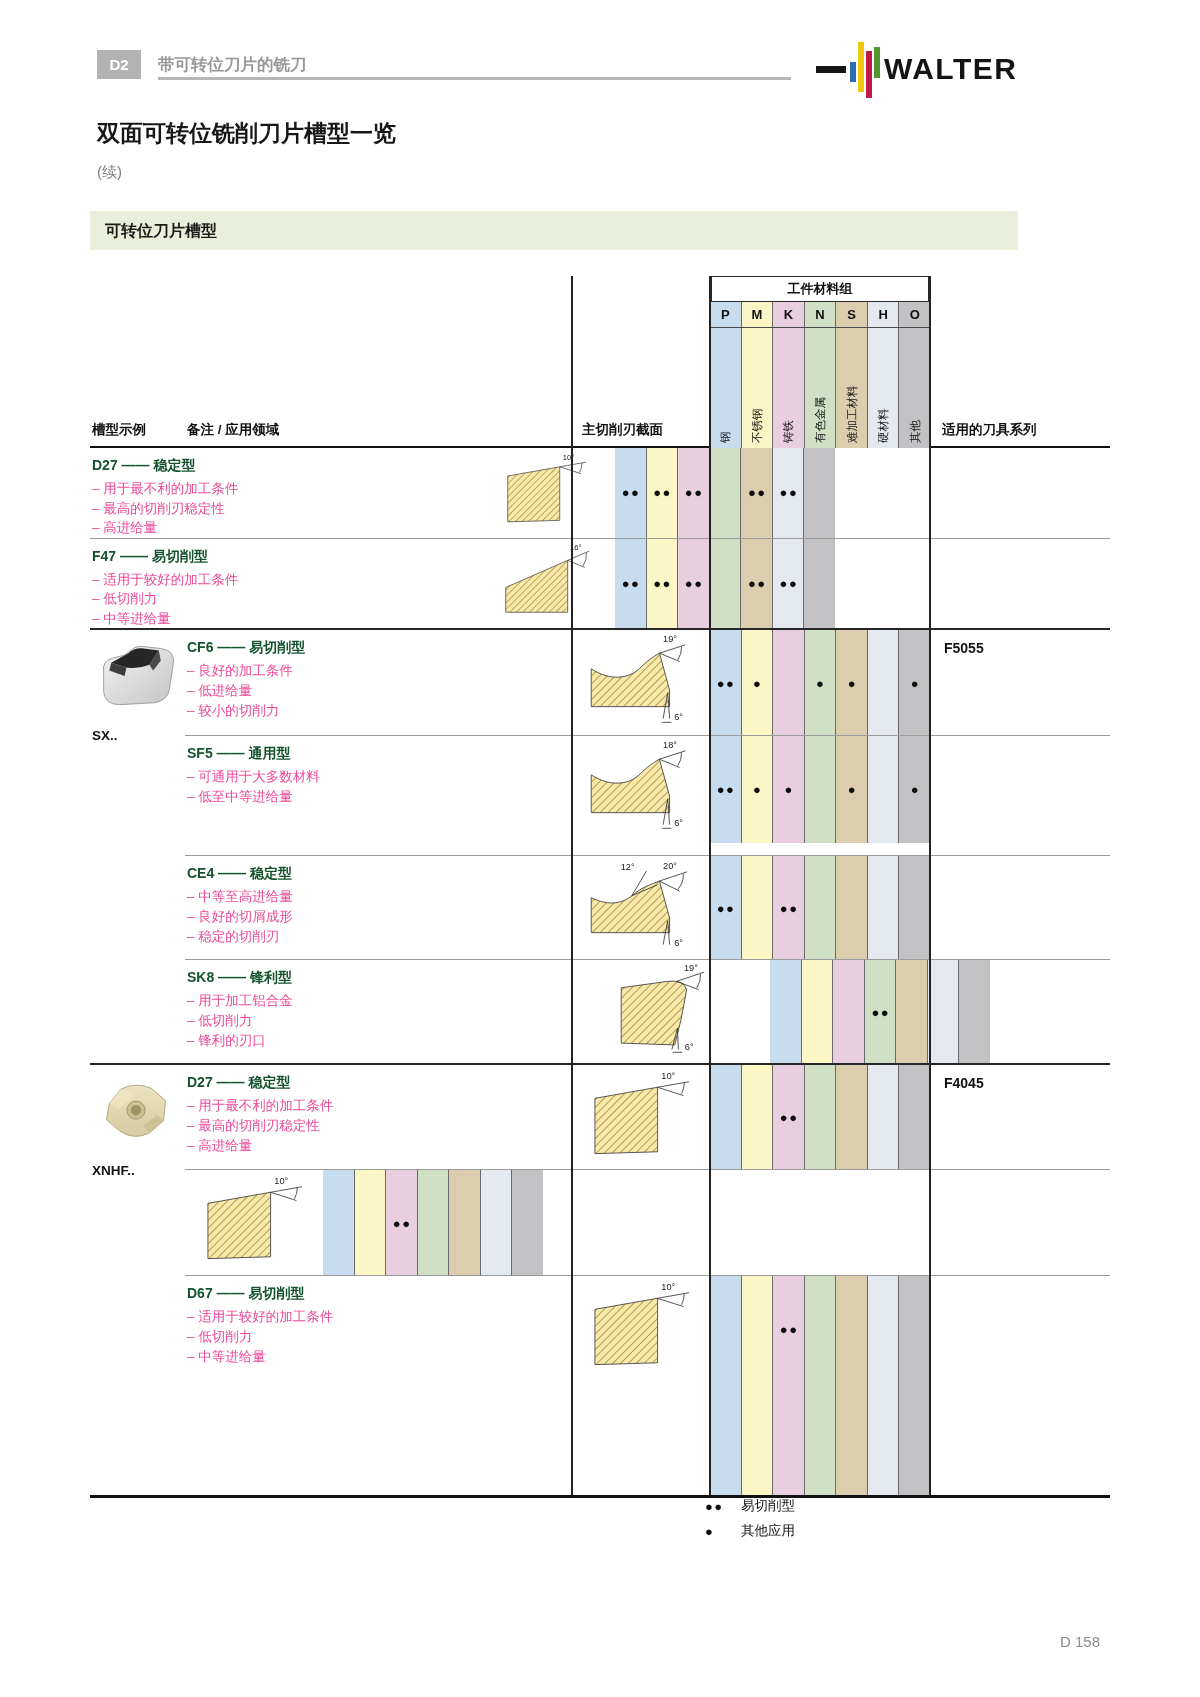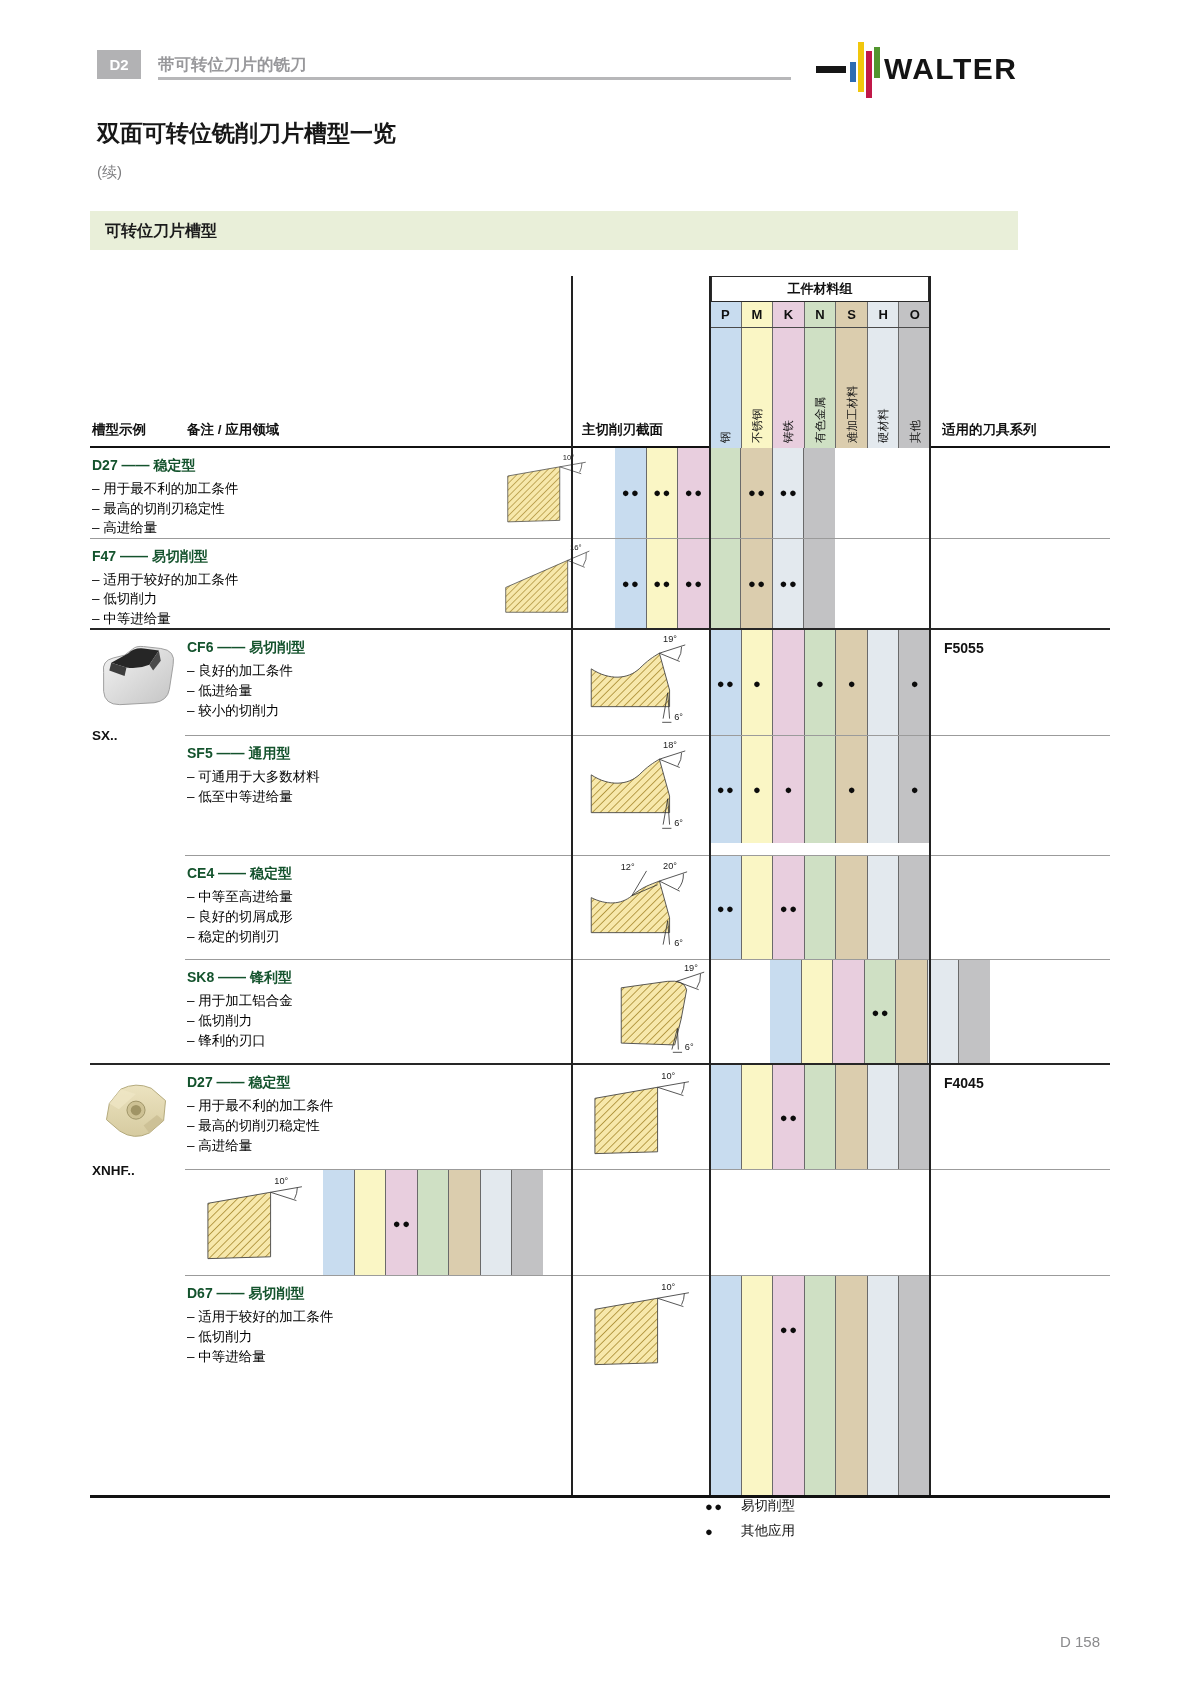--- a/index.html
+++ b/index.html
@@ -48,21 +48,21 @@
 .tbl-section{display:flex;}
 .tbl-section + .tbl-section{border-top:2px solid #262626;}
 .sec-left{width:95px;padding-top:8px;}
 .insert-photo{width:92px;height:80px;}
 .insert-code{font-size:13.5px;font-weight:bold;color:#111;margin-top:10px;padding-left:2px;}
 .sec-rows{flex:1;}
 .t-row{display:flex;}
 .t-row + .t-row{border-top:1px solid #9b9b9b;}
 .cell-remarks{flex:0 0 387px;padding:9px 8px 0 2px;}
 .geo-title{font-size:14px;font-weight:bold;color:#14532d;margin-bottom:4px;}
-.geo-bullet{font-size:13.5px;color:#000000;line-height:1.45;}
+.geo-bullet{font-size:13.5px;color:#ec4899;line-height:1.45;}
 .cell-cross{flex:0 0 138px;display:flex;justify-content:center;align-items:flex-start;padding-top:2px;}
 .mat-strip{flex:0 0 220px;display:flex;}
 .mat-cell{flex:1;display:flex;justify-content:center;align-items:flex-start;}
 .dots{font-size:13px;letter-spacing:1.5px;text-indent:1.5px;color:#0c0c0c;white-space:nowrap;}
 .cell-series{flex:1;padding:10px 0 0 14px;font-size:14px;font-weight:bold;color:#111;}
 .vline{position:absolute;top:14px;bottom:0;background:#222;z-index:4;}
 
 
 .legend{position:absolute;left:705px;top:1497px;}
 .legend-row{display:flex;align-items:center;margin-bottom:7px;}

